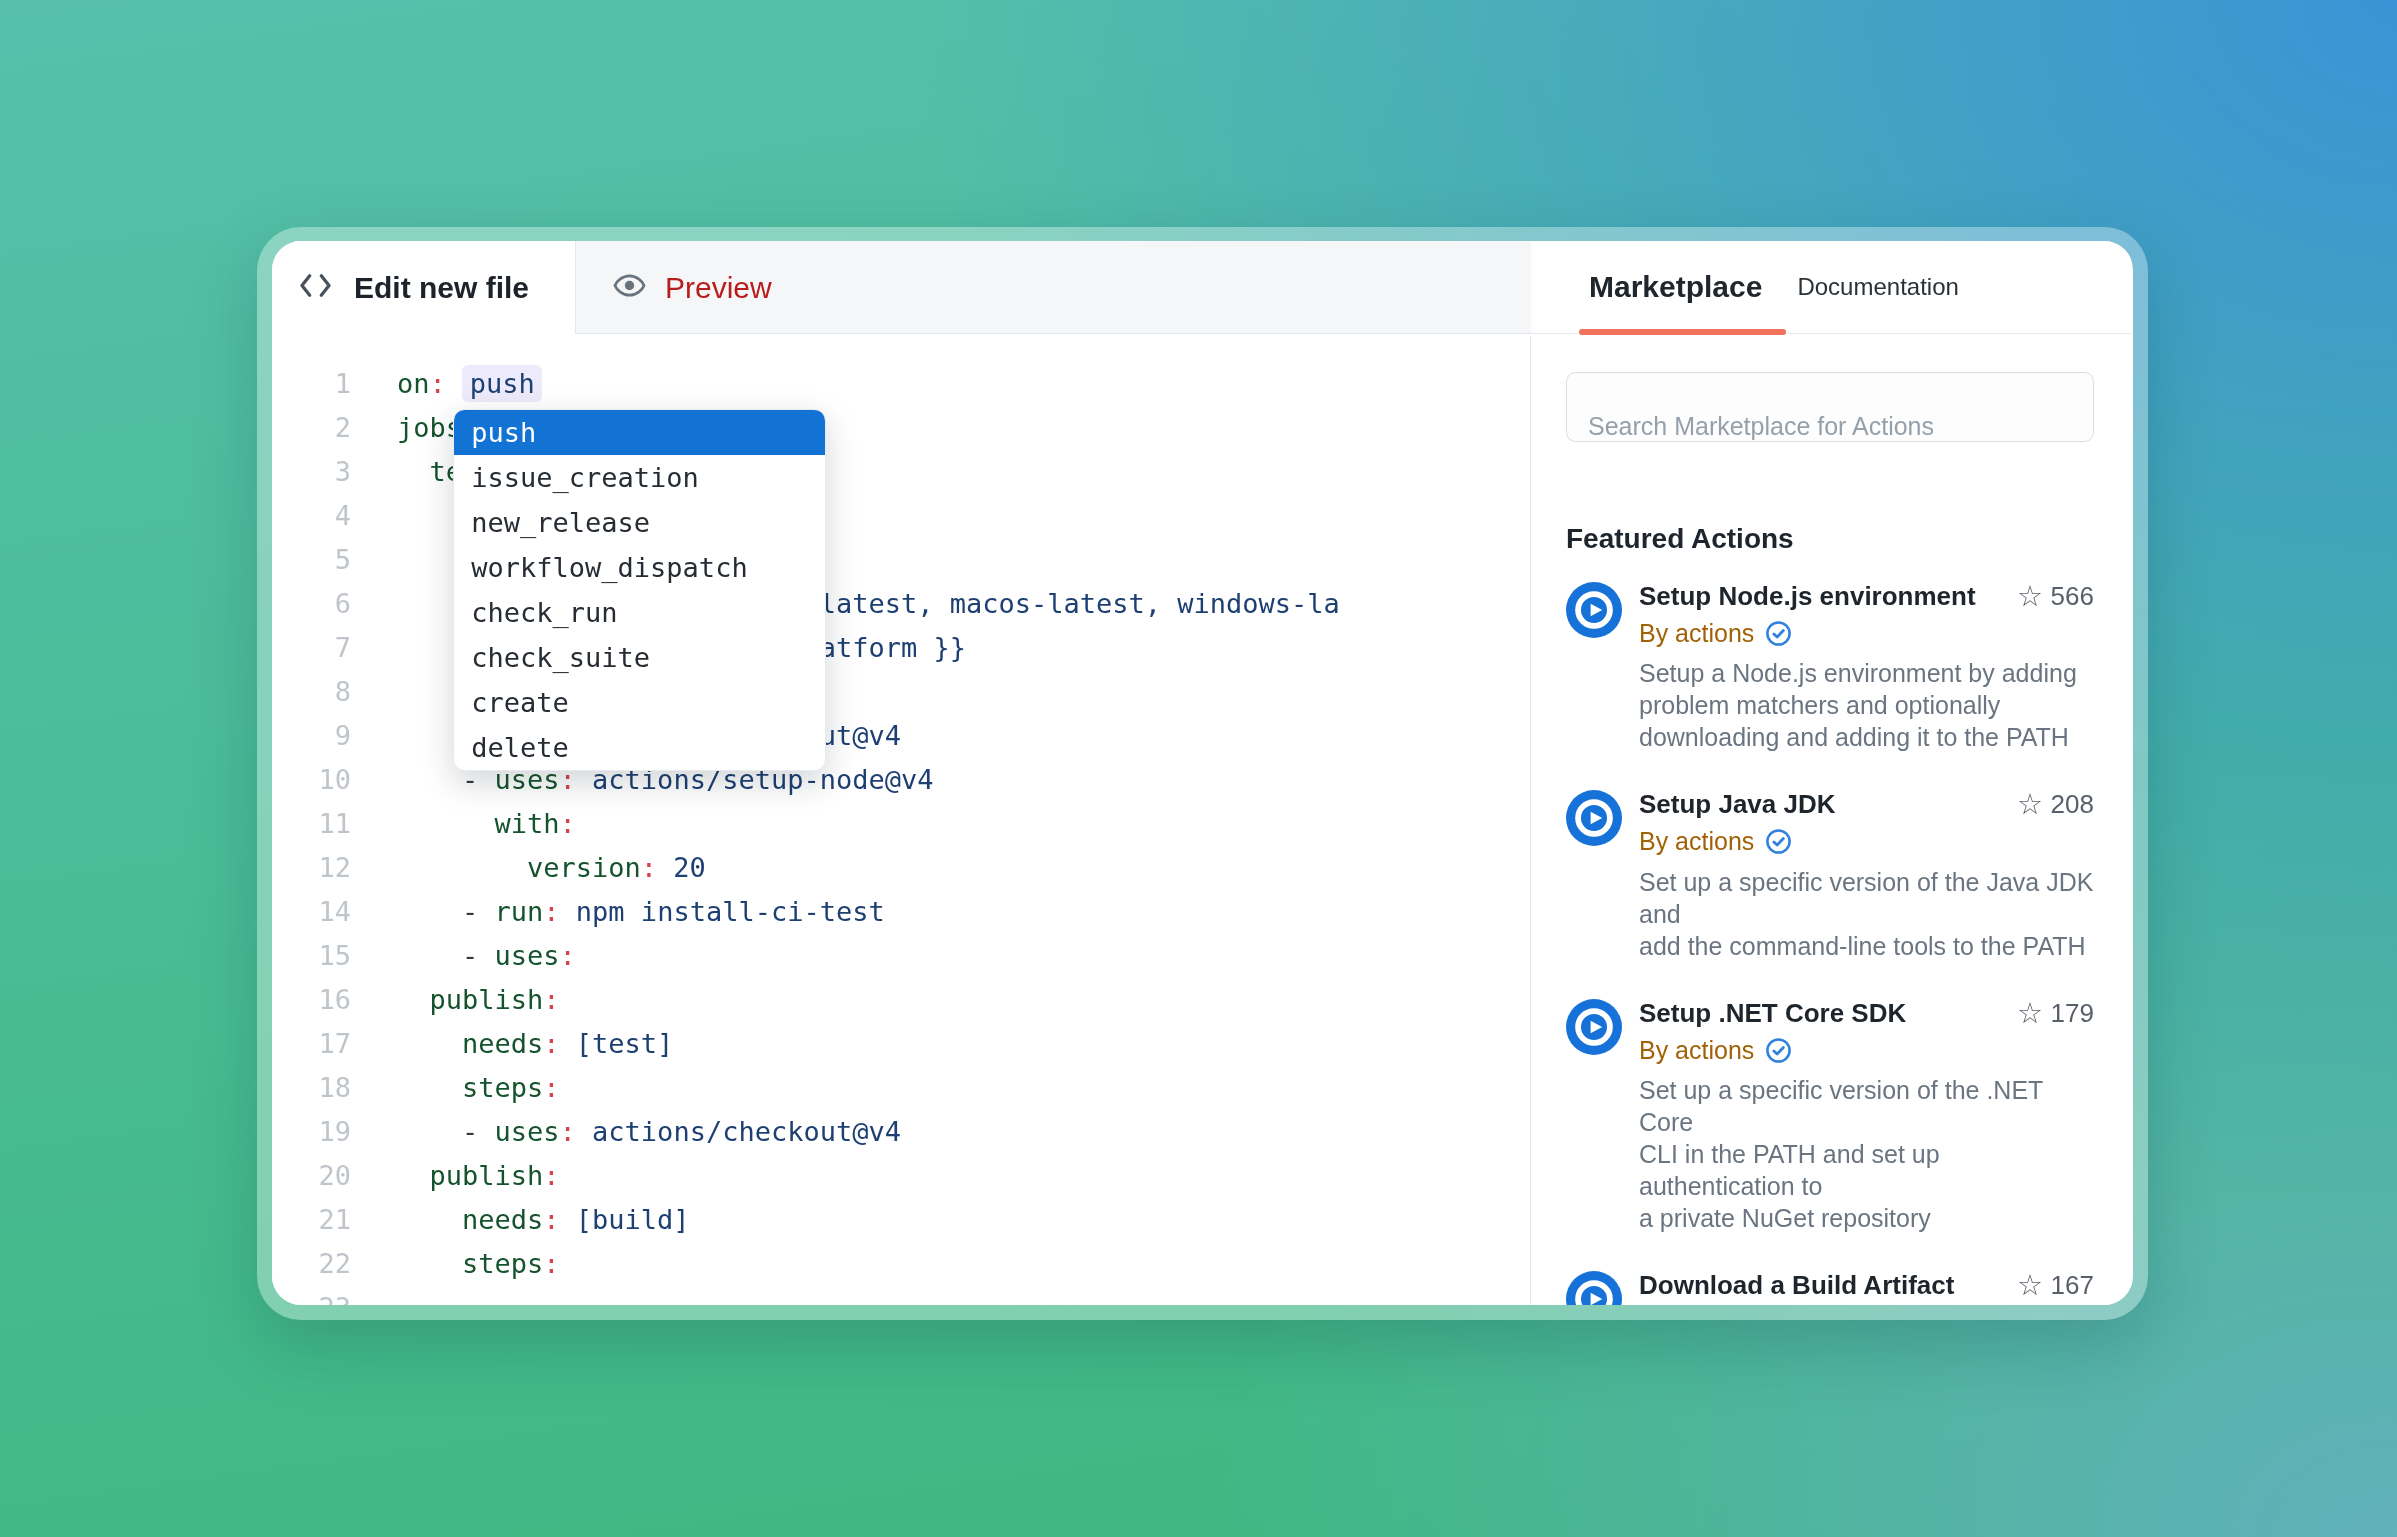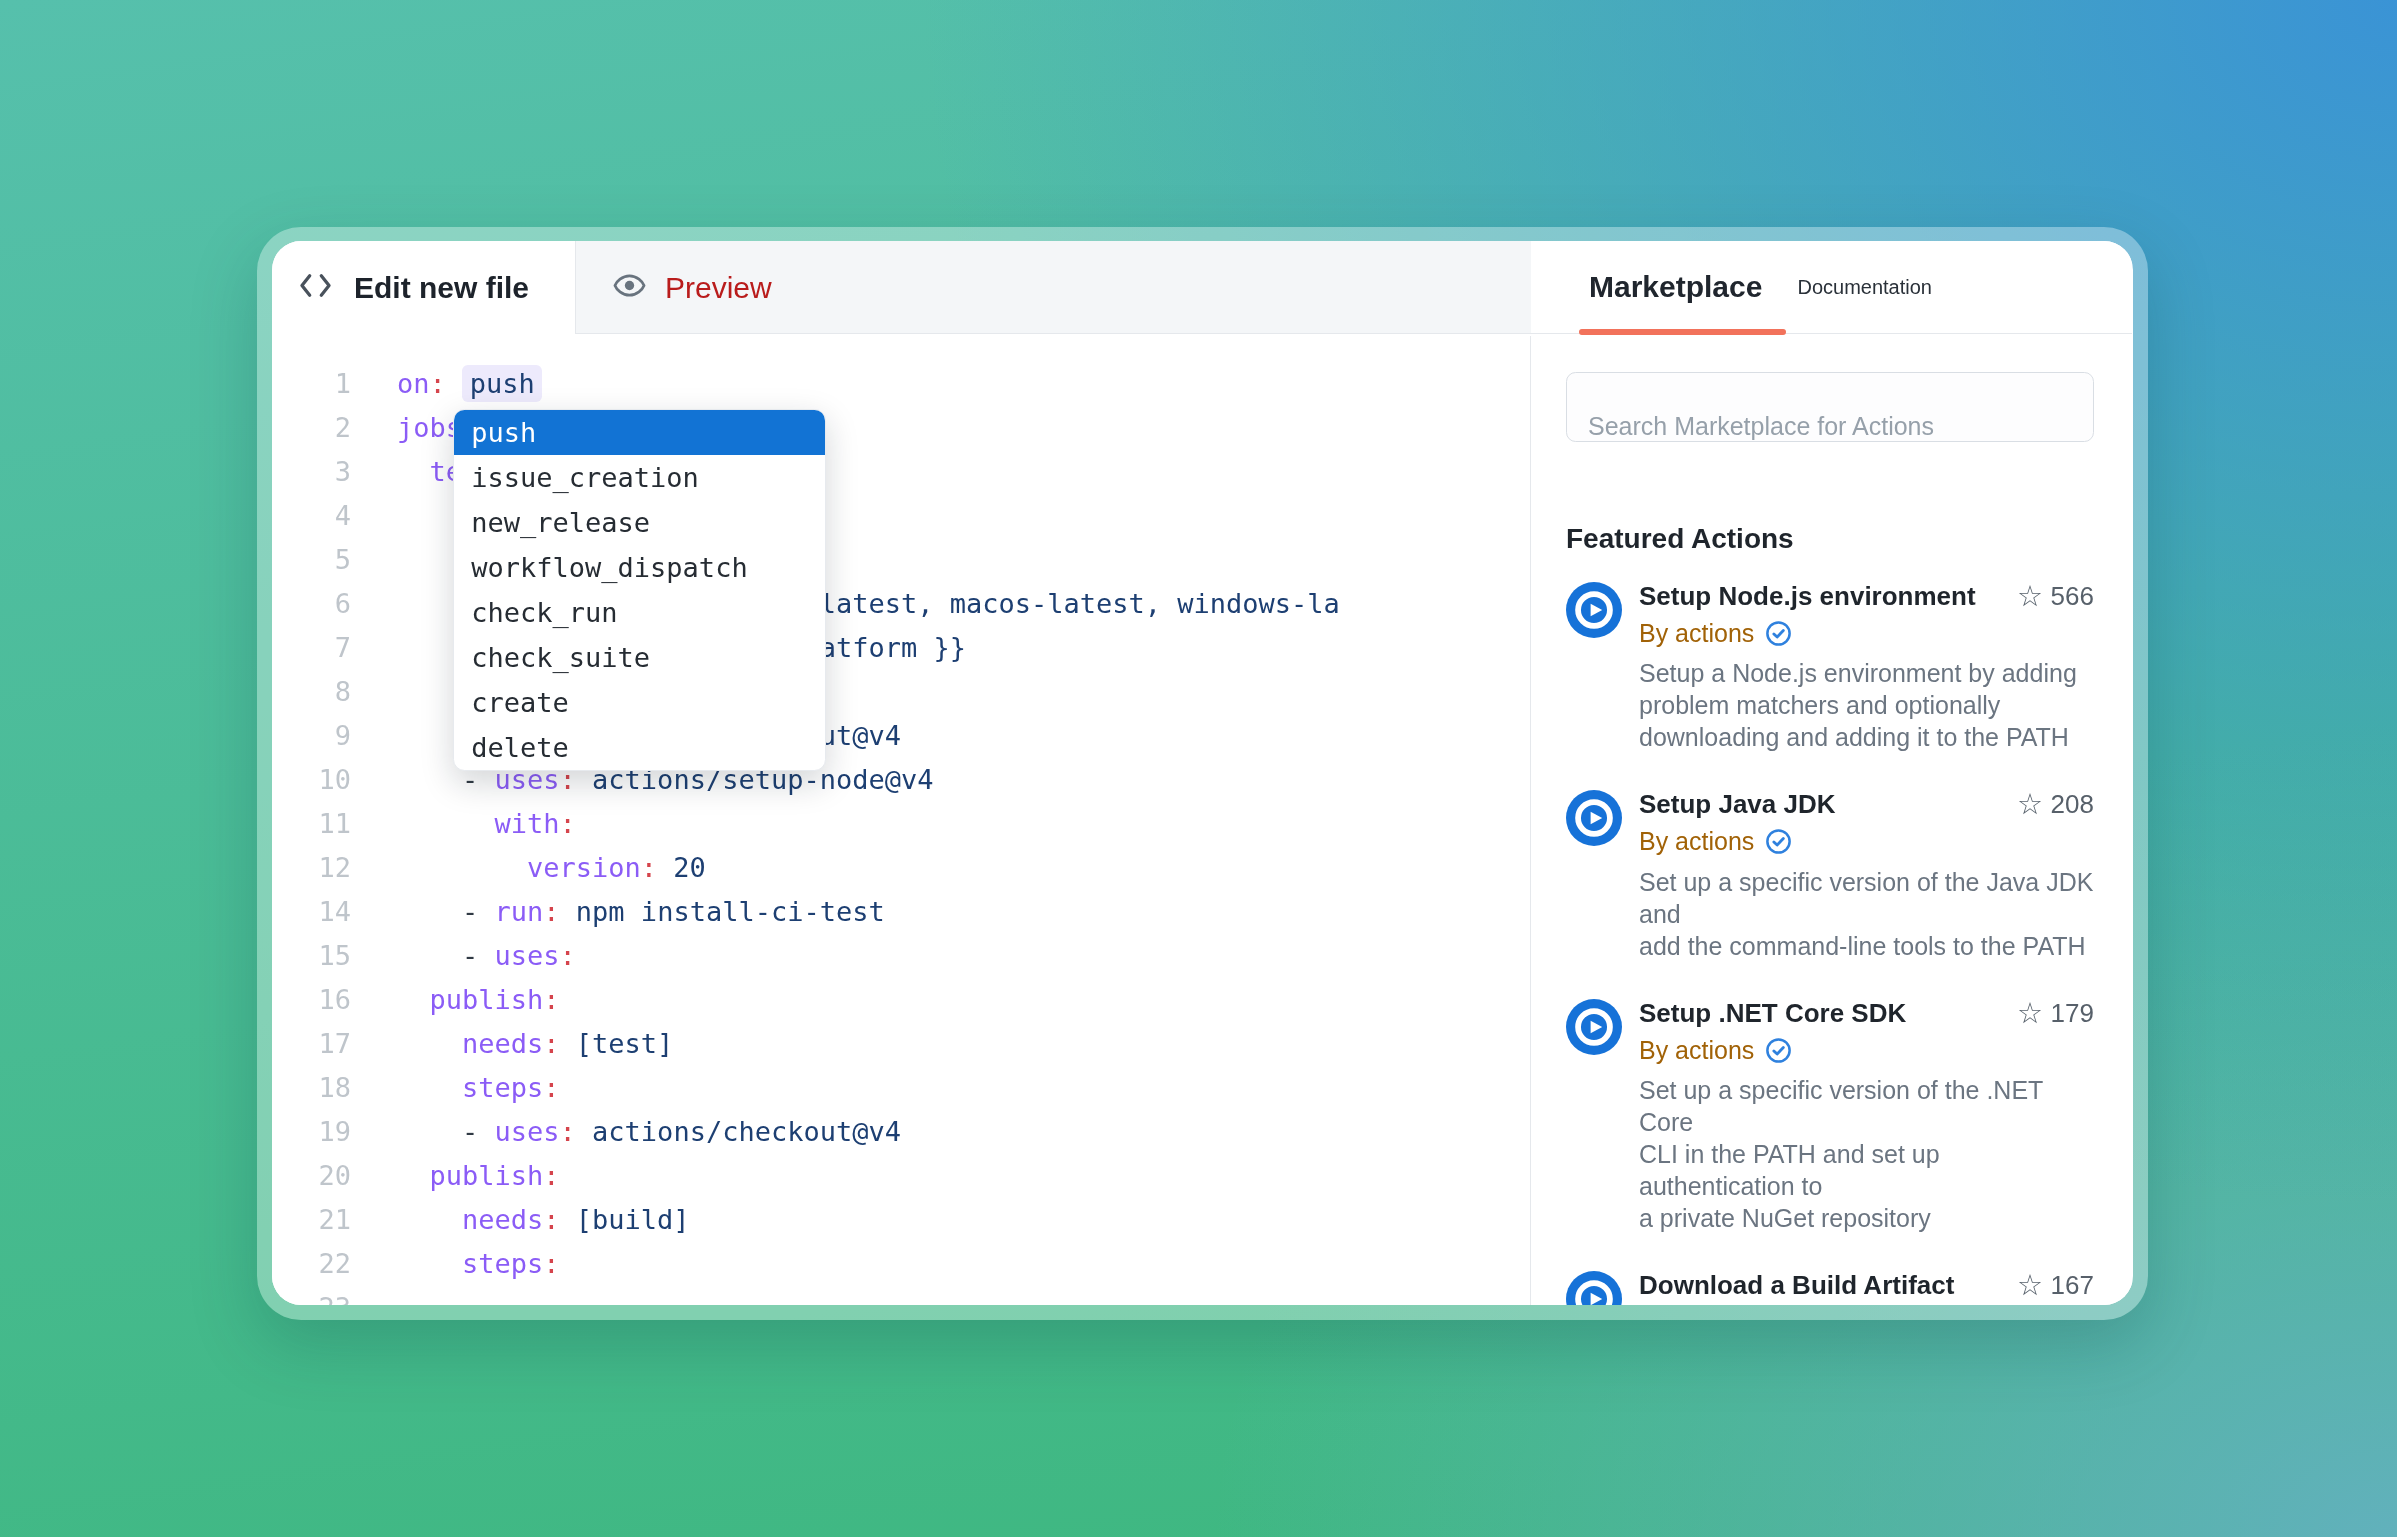--- a/index.html
+++ b/index.html
@@ -21,34 +21,34 @@
     border-top-left-radius:29px;padding-left:26px;gap:21px;}
   .tab.active .lbl{font-size:30px;font-weight:700;color:#1d232b;}
   .tab.preview{left:304px;width:403px;padding-left:37px;gap:19px;}
   .tab.preview .lbl{font-size:30px;color:#b91c1c;}
   
   .editor{position:absolute;left:0;top:95px;width:1259px;height:969px;background:#fff;
     border-right:1.9px solid #e5e8ec;box-sizing:border-box;overflow:hidden;padding-top:26px;}
   .cl{height:44px;line-height:44px;white-space:pre;font-family:"DejaVu Sans Mono",monospace;font-size:27px;}
   .ln{display:inline-block;width:79px;text-align:right;color:#bfc5cb;}
   .ct{margin-left:46px;white-space:pre;}
-  .tk-k{color:#8b5cf6;} .tk-p{color:#d5444c;} .tk-v{color:#1d3f72;} .tk-d{color:#303a44;} .tk-s{color:#1d3f72;}
+  .tk-k{color:#14532d;} .tk-p{color:#d5444c;} .tk-v{color:#1d3f72;} .tk-d{color:#303a44;} .tk-s{color:#1d3f72;}
   .tk-vh{color:#1d3f72;background:#edeafc;border-radius:5.8px;padding:2.9px 7.7px;}
   
   .dropdown{position:absolute;left:181px;top:168px;width:371px;background:#fff;border-radius:11.5px;
     border:1px solid #e7eaee;box-shadow:0 11.5px 33px rgba(18,30,40,.18);overflow:hidden;z-index:5;}
   .ac-item{height:45px;line-height:45px;padding-left:17.3px;font-family:"DejaVu Sans Mono",monospace;
     font-size:27px;color:#262c33;white-space:pre;}
   .ac-item.sel{background:#1273d4;color:#fff;}
   
   .panel{position:absolute;left:1259px;top:0;width:601px;height:1064px;background:#fff;}
   .phdr{position:relative;height:93px;border-bottom:1.9px solid #e5e8ec;box-sizing:border-box;
     display:flex;align-items:center;padding-left:58px;gap:35px;}
   .ptab-active{font-size:30px;font-weight:700;color:#20262e;}
-  .ptab{font-size:20px;color:#2a3139;}
+  .ptab{font-size:24px;color:#2a3139;}
   .underline{position:absolute;left:48px;bottom:-1.9px;width:207px;height:5.8px;border-radius:2.9px;background:#f2725b;}
   .pcontent{padding:38px 38px 0 35px;}
   .search{height:70px;border:1.9px solid #d9dee4;border-radius:9.6px;background:#fdfdfe;box-sizing:border-box;
     display:flex;align-items:flex-end;}
   .search input{border:none;outline:none;background:transparent;width:100%;padding:0 21px;
     font-size:25px;color:#33404c;font-family:"Liberation Sans",sans-serif;}
   .search input::placeholder{color:#96a0aa;}
   .fhead{margin-top:81px;font-size:28px;font-weight:700;color:#1f252c;}
   .flist{margin-top:25px;}
   .fitem{position:relative;padding-left:73px;margin-bottom:35px;}

